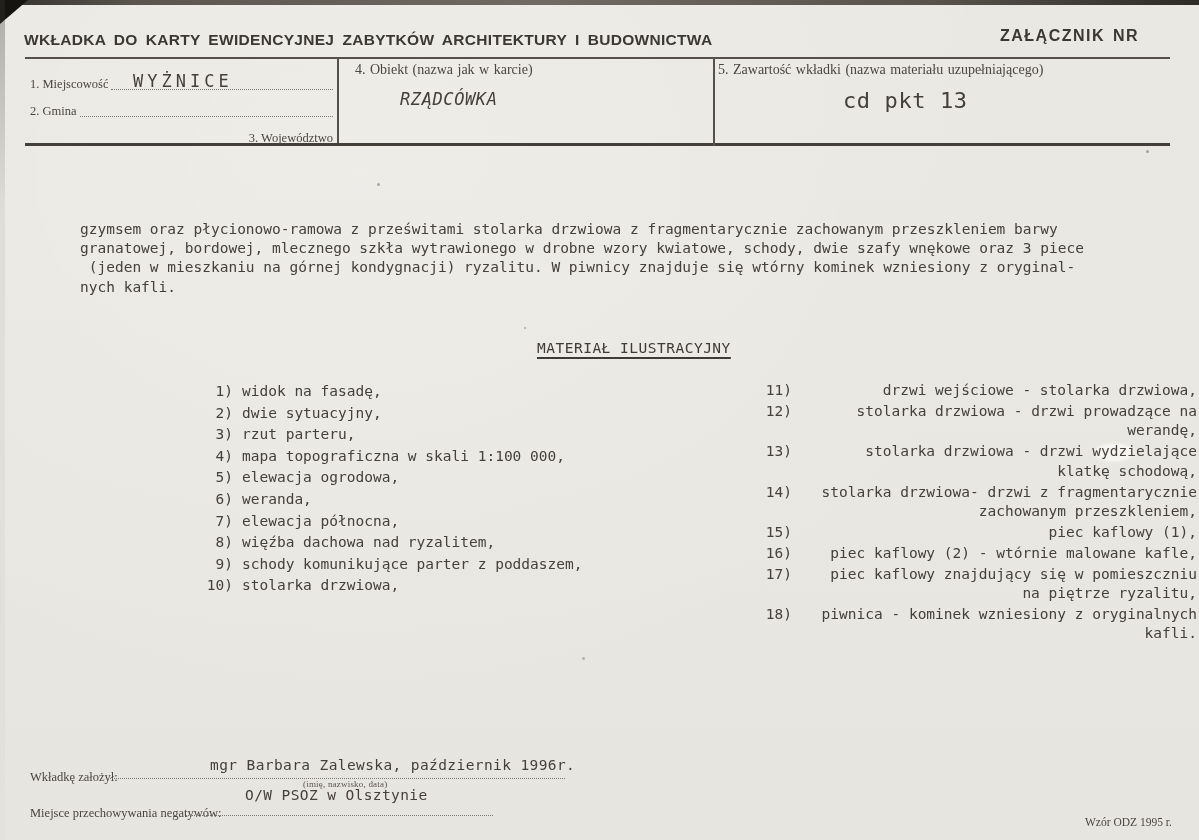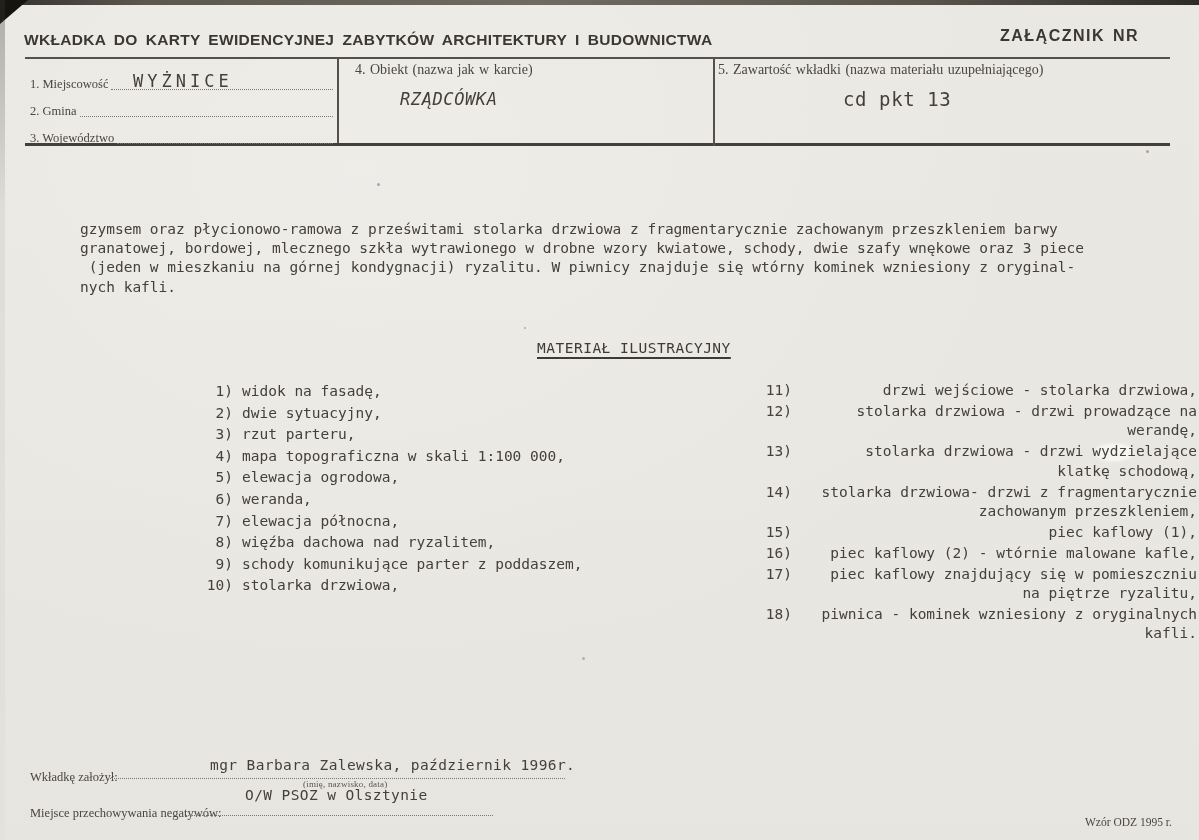--- a/index.html
+++ b/index.html
@@ -40,21 +40,21 @@
   
   .frow { display: flex; align-items: flex-end; font-size: 12.5px; color: #4a453f; }
   .dotfill { flex: 1; border-bottom: 1.5px dotted #7b766e; margin: 0 0 2px 3px; height: 1px; }
   .dotline { border-bottom: 1.5px dotted #7b766e; height: 1px; }
   .cell-label { font-size: 14px; color: #4a453f; word-spacing: 1px; }
 
   
   .type { font-family: "DejaVu Sans Mono", monospace; color: #453f39; }
   .t-wyznice { left: 133px; top: 71px; font-size: 17px; letter-spacing: 4px; }
   .t-obiekt  { left: 400px; top: 89px; font-size: 17px; letter-spacing: 0.6px; font-style: italic; }
-  .t-zawartosc { left: 843px; top: 88px; font-size: 19px; letter-spacing: 0.6px; }
+  .t-zawartosc { left: 843px; top: 88px; font-size: 22px; letter-spacing: 0.6px; }
 
   .paragraph { left: 80px; top: 220px; width: 1080px; font-size: 14.5px;
     line-height: 19.2px; white-space: pre-wrap; color: #45403a; }
 
   .section-title { left: 537px; top: 340px; font-size: 14.5px; font-weight: normal;
     letter-spacing: 0.5px; text-decoration: underline; text-underline-offset: 4px;
     text-decoration-thickness: 1.5px; color: #3f3a34; }
 
   
   .ill-list { font-family: "DejaVu Sans Mono", monospace; font-size: 14.5px; color: #45403a; }
@@ -98,21 +98,21 @@
   <div class="abs vline" style="left:713px;top:57px;width:1.5px;height:89px;"></div>
 
   <div class="abs frow" style="left:30px;top:77px;width:303px;">
     <span>1. Miejscowość</span>
     <span class="dotfill"></span>
   </div>
   <div class="abs frow" style="left:30px;top:104px;width:303px;">
     <span>2. Gmina</span>
     <span class="dotfill"></span>
   </div>
-  <div class="abs frow" style="left:30px;top:131px;width:303px;">
+  <div class="abs frow" style="left:30px;top:131px;width:303px;flex-direction:column;">
     <span>3. Województwo</span>
     <span class="dotfill"></span>
   </div>
   <div class="abs type t-wyznice">WYŻNICE</div>
 
   <div class="abs cell-label" style="left:355px;top:62px;">4. Obiekt  (nazwa jak w karcie)</div>
   <div class="abs type t-obiekt">RZĄDCÓWKA</div>
 
   <div class="abs cell-label" style="left:718px;top:62px;">5. Zawartość wkładki  (nazwa materiału uzupełniającego)</div>
   <div class="abs type t-zawartosc">cd pkt 13</div>

